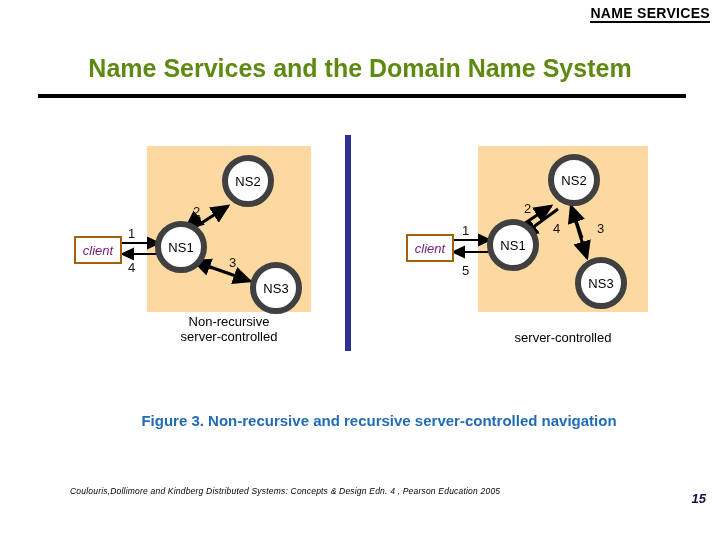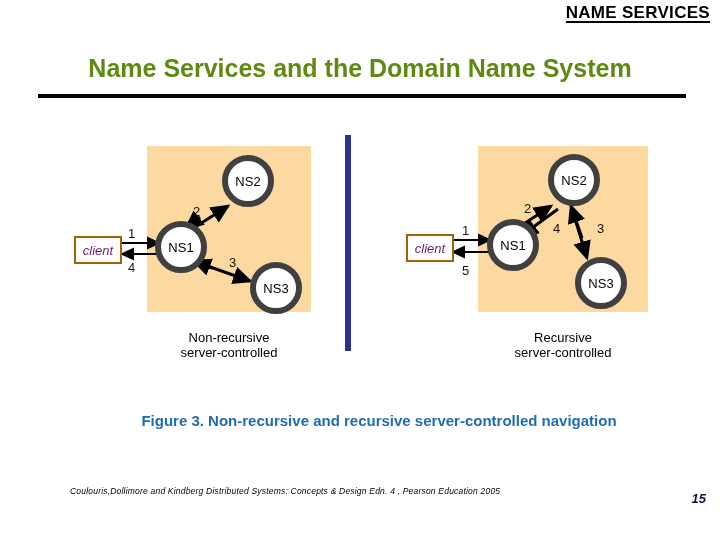--- a/index.html
+++ b/index.html
@@ -14,21 +14,21 @@
     overflow: hidden;
     font-family: "Liberation Sans", sans-serif;
     -webkit-font-smoothing: none;
   }
 
   
   #slide-header {
     position: absolute;
     top: 6px;
     right: 10px;
-    font-size: 17px;
+    font-size: 14px;
     font-weight: bold;
     color: #000000;
     letter-spacing: 0.3px;
     border-bottom: 2px solid #000000;
     padding-bottom: 1px;
     line-height: 14px;
     margin-left: 31px;
   }
 
   
@@ -222,41 +222,40 @@
 
   <div class="node-circle" style="left:222px; top:155px; width:52px; height:52px;">NS2</div>
 
   <div class="node-circle" style="left:250px; top:262px; width:52px; height:52px;">NS3</div>
 
   <div class="edge-label" style="left:128px; top:227px;">1</div>
   <div class="edge-label" style="left:193px; top:205px;">2</div>
   <div class="edge-label" style="left:229px; top:256px;">3</div>
   <div class="edge-label" style="left:128px; top:261px;">4</div>
 
-  <div class="caption-under" style="left:149px; top:330px; width:160px;">
+  <div class="caption-under" style="left:149px; top:314px; width:160px;">
     <div>Non-recursive</div>
     <div>server-controlled</div>
   </div>
 
   <div class="client-box" style="left:406px; top:234px; width:48px; height:28px;">client</div>
 
   <div class="node-circle" style="left:487px; top:219px; width:52px; height:52px;">NS1</div>
 
   <div class="node-circle" style="left:548px; top:154px; width:52px; height:52px;">NS2</div>
 
   <div class="node-circle" style="left:575px; top:257px; width:52px; height:52px;">NS3</div>
 
   <div class="edge-label" style="left:462px; top:224px;">1</div>
   <div class="edge-label" style="left:524px; top:202px;">2</div>
   <div class="edge-label" style="left:597px; top:222px;">3</div>
   <div class="edge-label" style="left:553px; top:222px;">4</div>
   <div class="edge-label" style="left:462px; top:264px;">5</div>
 
   <div class="caption-under" style="left:483px; top:330px; width:160px;">
-    <div>Recursive</div>
     <div>server-controlled</div>
   </div>
 
 </div>
 
 <div id="figure-caption">Figure 3. Non-recursive and recursive server-controlled navigation</div>
 
 <div id="footer-credit">Coulouris,Dollimore and Kindberg  Distributed Systems: Concepts &amp; Design  Edn. 4 , Pearson Education 2005</div>
 <div id="page-number">15</div>
 

